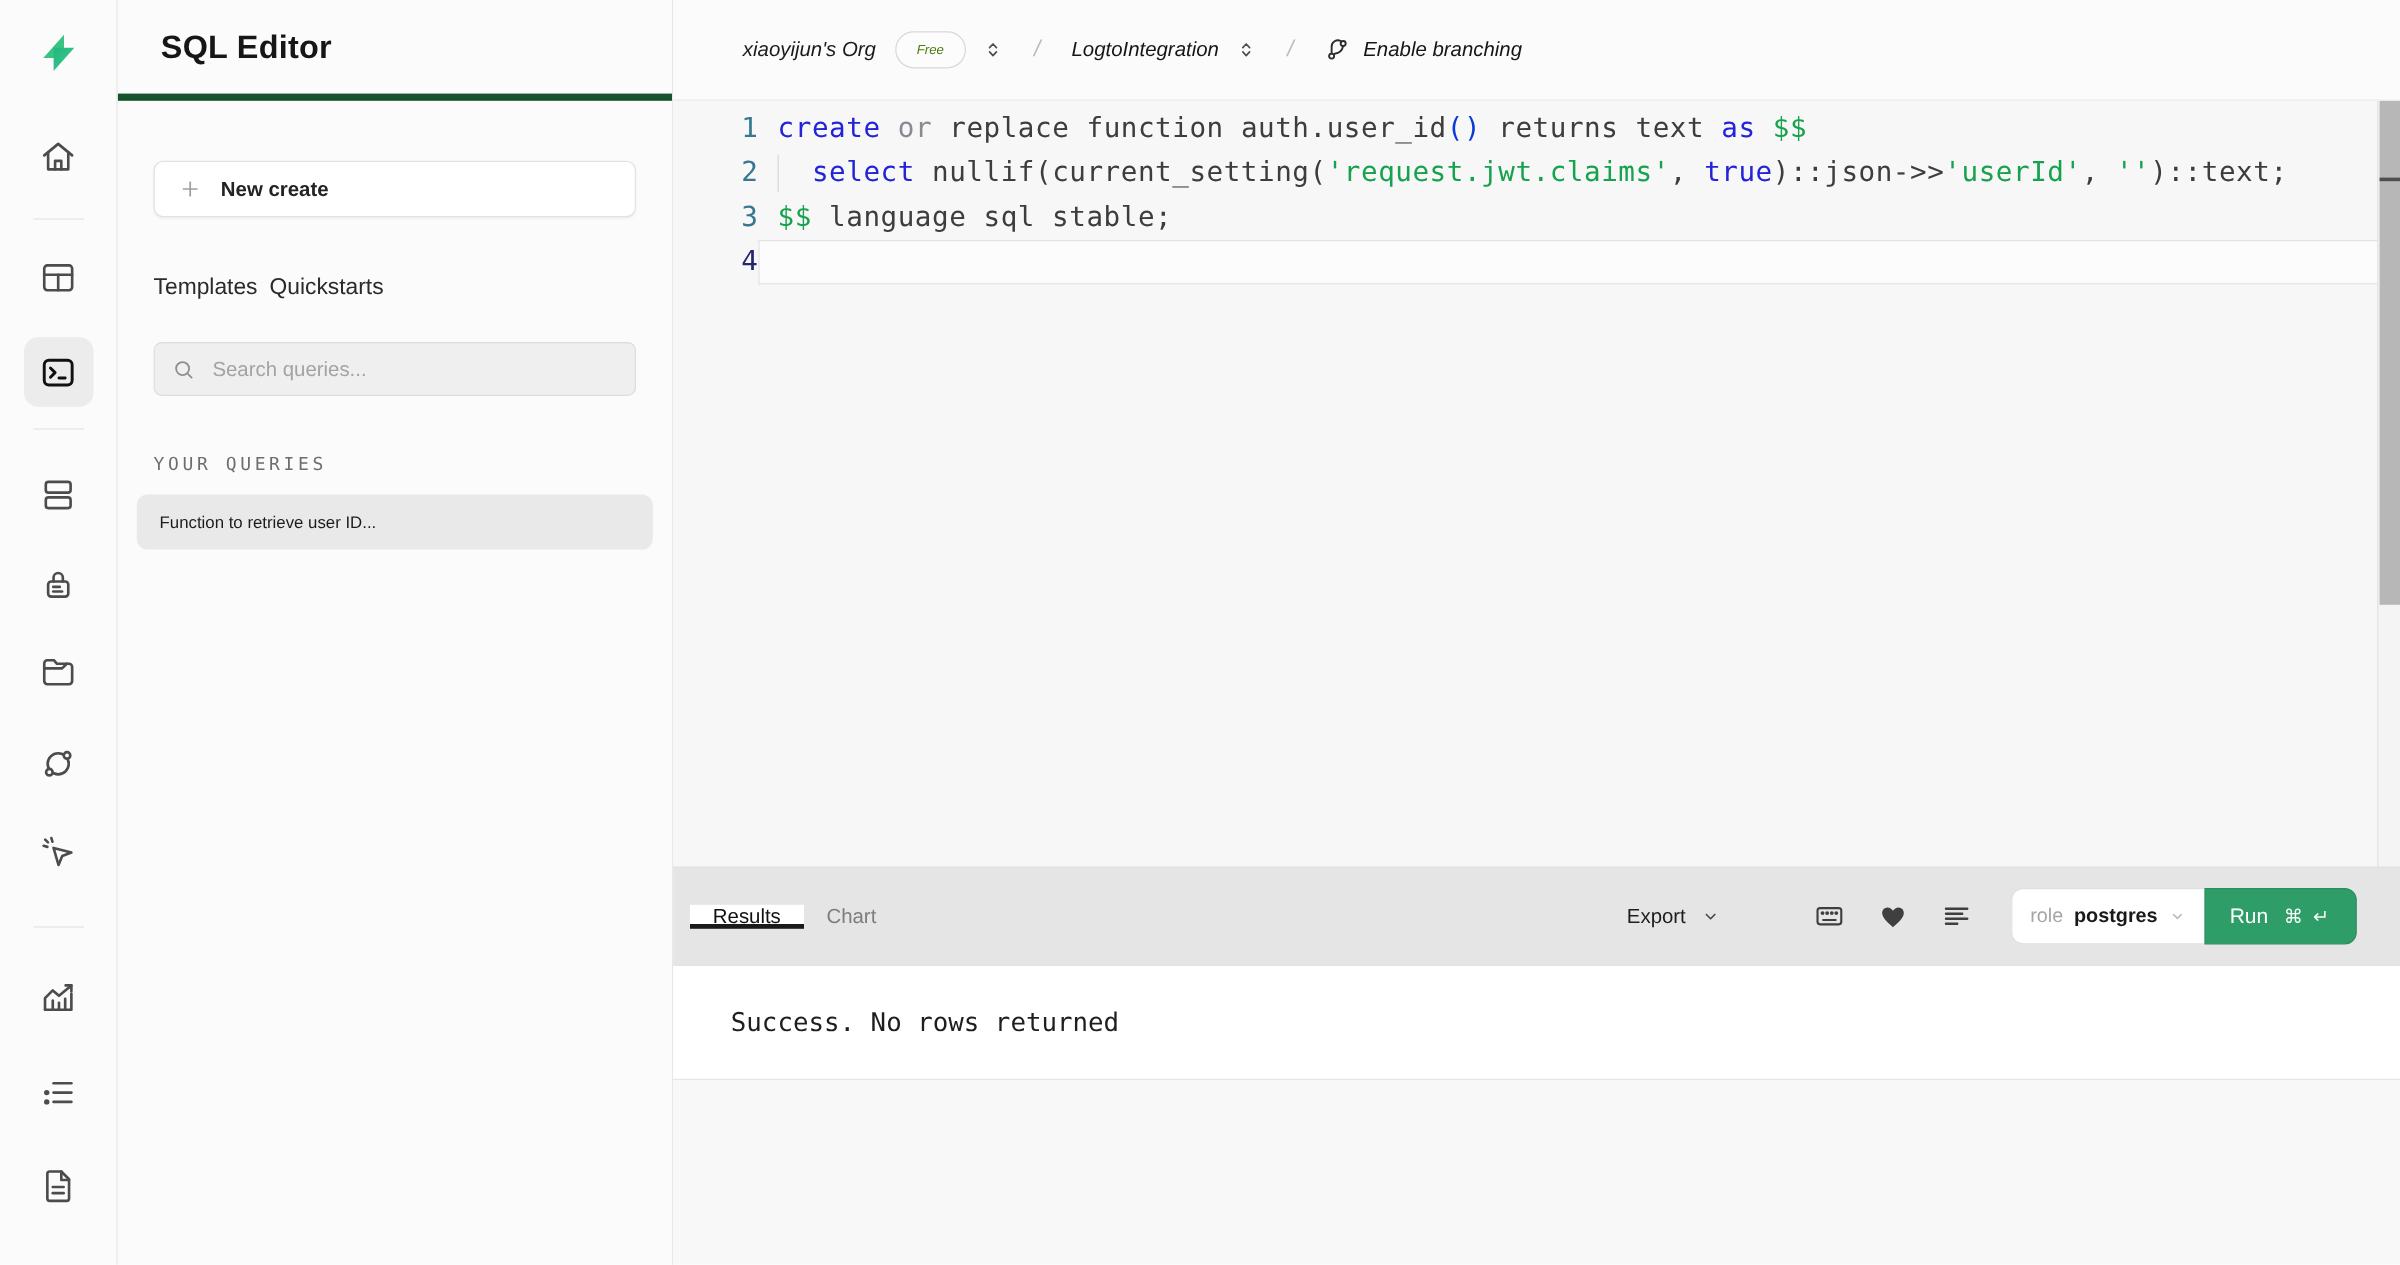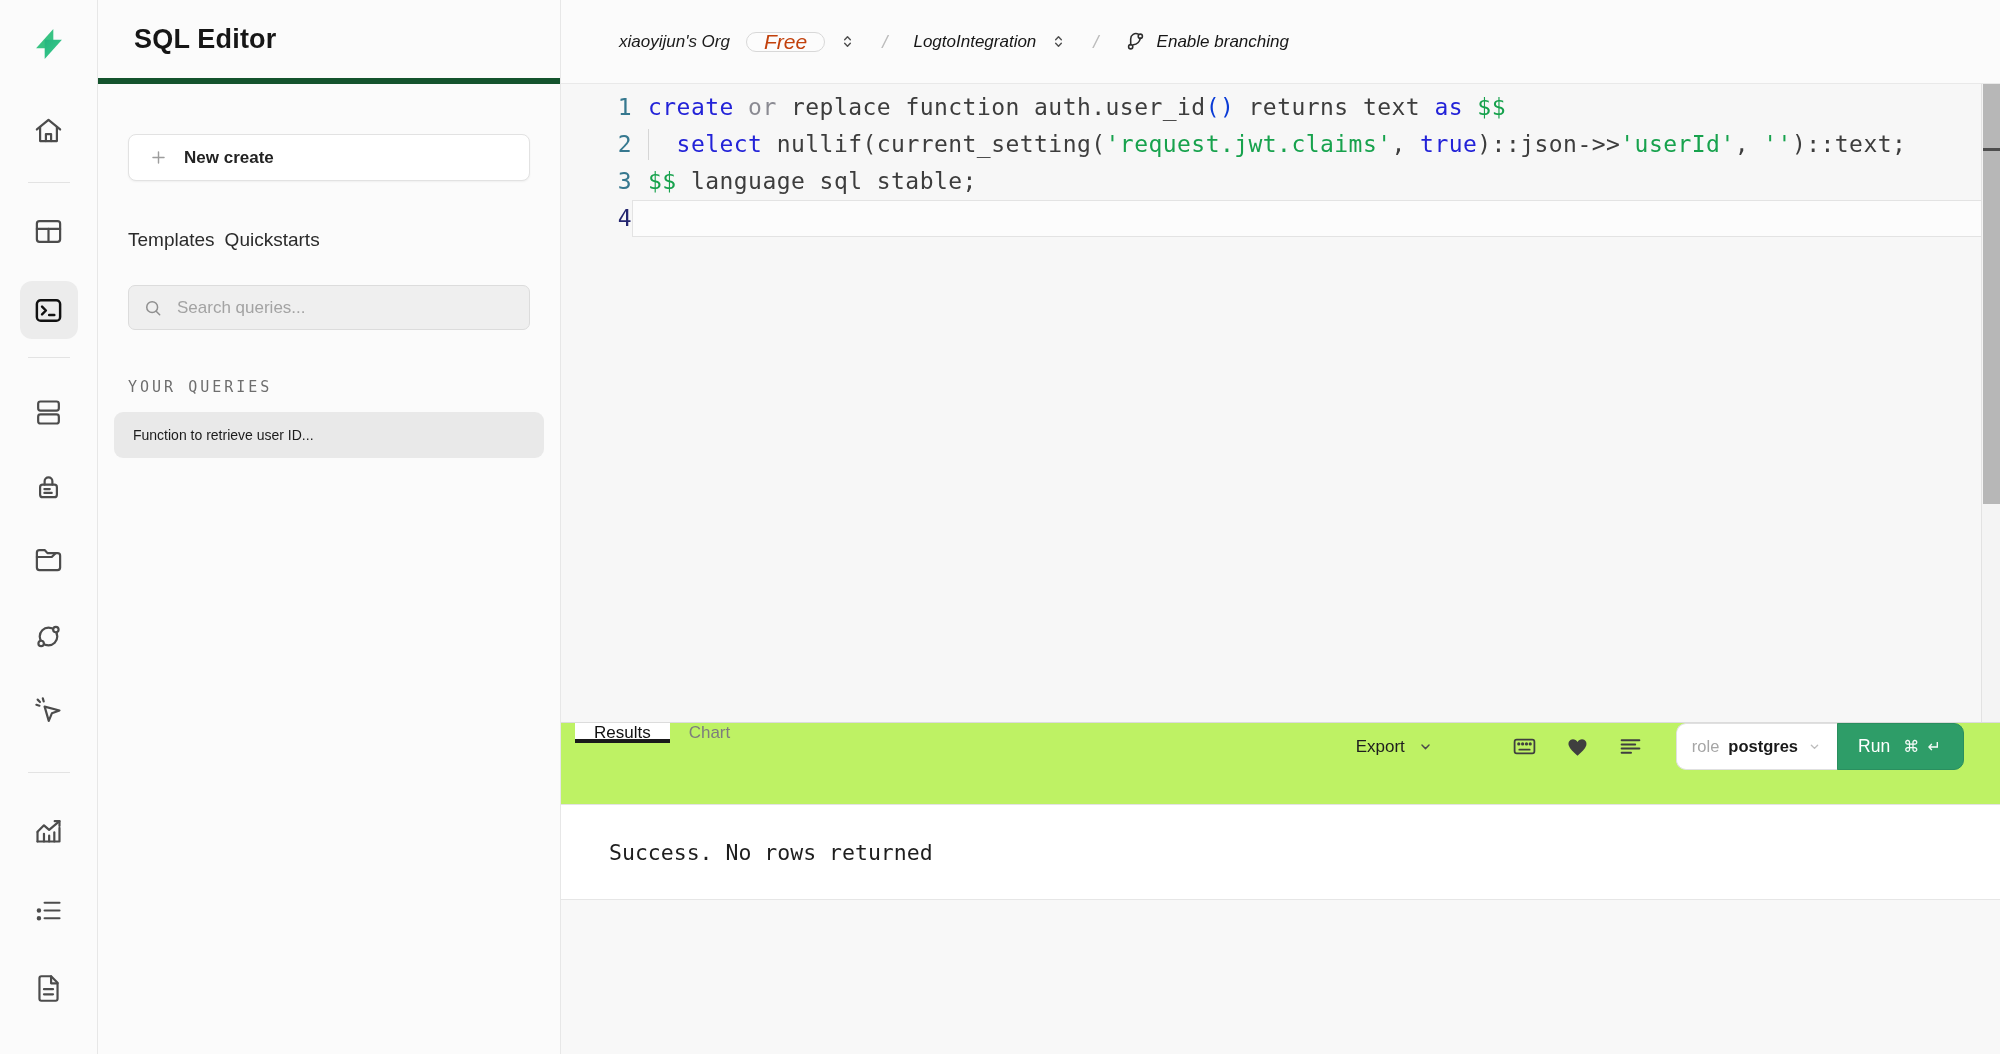--- a/index.html
+++ b/index.html
@@ -71,22 +71,22 @@
   }
 
   
   .main { flex:1; min-width:0; display:flex; flex-direction:column; }
   .main-header {
     flex:none; height:84px; background:#fbfbfb; border-bottom:1px solid #e9e9e9;
     display:flex; align-items:center; padding:0 24px 0 58px; font-size:17px;font-style:italic;
   }
   .crumb-org { color:#1b1b1b; }
   .plan-badge {
-    margin-left:16px; height:20px; padding:0 17px; border:1px solid #d8d8d8; border-radius:18px;
-    background:#fcfcfc; display:flex; align-items:center; font-size:21px; color:#c2410c; cursor:pointer;
+    margin-left:16px; height:31px; padding:0 17px; border:1px solid #d8d8d8; border-radius:18px;
+    background:#fcfcfc; display:flex; align-items:center; font-size:11px; color:#4d7c0f; cursor:pointer;
   }
   .updown { margin-left:14px; color:#4f4f4f; cursor:pointer; }
   .updown svg { width:17px; height:17px; display:block; }
   .crumb-slash { margin:0 26px; color:#bcbcbc; font-size:19px; }
   .crumb-project { color:#161616; font-weight:500; }
   .branch-btn { display:flex; align-items:center; gap:11px; color:#161616; cursor:pointer; }
   .branch-btn svg { width:21px; height:21px; color:#2d2d2d; }
 
   
   .editor {
@@ -110,23 +110,23 @@
   .tok-br  { color:#0a3bd6; }
   .editor-scrollbar {
     position:absolute; top:0; right:0; width:19px; height:100%;
     background:#f4f4f4; border-left:1px solid #e2e2e2; cursor:pointer;
   }
   .editor-scrollbar .thumb { position:absolute; top:0; left:1px; right:0; height:420px; background:#b7b7b7; }
   .editor-scrollbar .marker { position:absolute; top:64px; left:0; right:0; height:3px; background:#4e4e4e; }
 
   
   .toolbar {
-    flex:none; height:83px; background:#bef264;
+    flex:none; height:83px; background:#e5e5e5;
     border-top:1px solid #dcdcdc; border-bottom:1px solid #e3e3e3;
-    display:flex; align-items:flex-start; padding-right:36px;
+    display:flex; align-items:center; padding-right:36px;
   }
   .tabs { display:flex; align-items:stretch; padding-left:14px; }
   .tab {
     display:flex; align-items:center; padding:0 19px; font-size:17px; color:#7d7d7d;
     position:relative; cursor:pointer;
   }
   .tab.active { color:#101010; background:#fff; }
   .tab.active::after { content:""; position:absolute; left:0; right:0; bottom:0; height:4px; background:#1a1a1a; }
   .toolbar-right { margin-left:auto; display:flex; align-items:center; }
   .export-btn {

